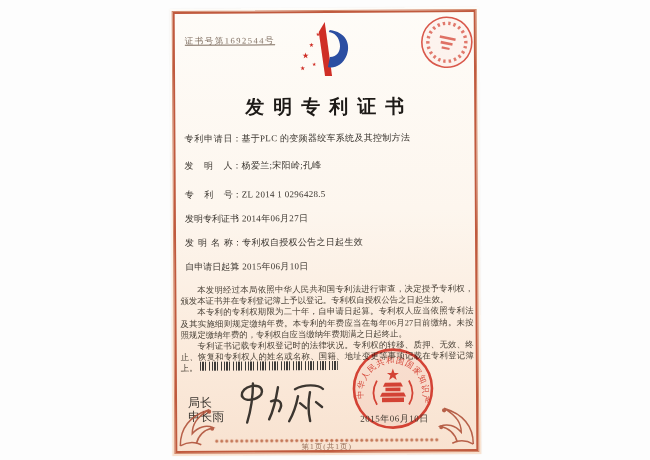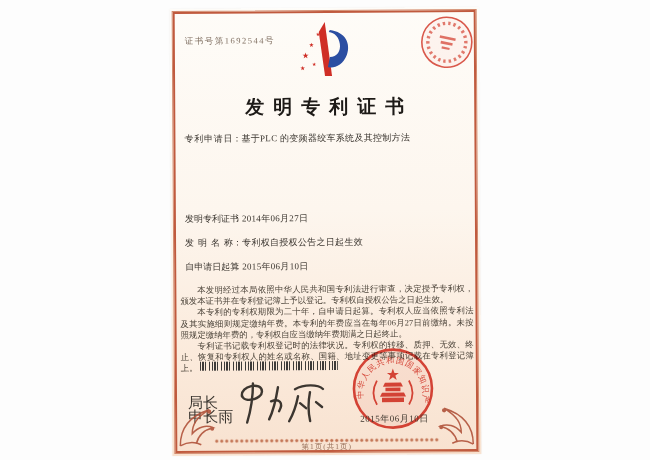--- a/index.html
+++ b/index.html
@@ -13,20 +13,21 @@
     background:linear-gradient(180deg,#fefcf8 0%,#fdf6ee 45%,#fbeadb 78%,#f8e2d0 100%);
     transform:rotate(-0.35deg);
     box-shadow:0 0 2px rgba(0,0,0,0.06);
   }
   .frame{position:absolute;inset:3px;border:2px solid #c05a3e;}
   .frame-inner{position:absolute;inset:2px;border:1px solid #d28a6e;}
   .abs{position:absolute;}
   .cert-no{
     left:15px;top:27px;font-size:8.5px;letter-spacing:1.5px;color:#7d6c5e;
     white-space:nowrap;
+    text-decoration:underline;
   }
   .title{
     left:0;right:0;top:86px;text-align:center;font-size:19px;font-weight:bold;
     color:#1d1a17;letter-spacing:9px;text-indent:9px;white-space:nowrap;
   }
   .field{left:14px;font-size:9px;color:#3a352f;white-space:nowrap;}
   .flabel{display:inline-block;width:48px;text-align:justify;text-align-last:justify;
     vertical-align:top;}
   .fcolon{display:inline-block;}
   .fvalue{letter-spacing:0.3px;}
@@ -34,21 +35,21 @@
     left:9px;top:276px;width:293px;font-size:8.4px;line-height:11.2px;
     color:#4a4238;text-align:justify;
   }
   .body-text p{margin:0;text-indent:2em;}
   .barcode{
     left:28px;top:353px;width:138px;height:9px;opacity:.85;
     background-image:repeating-linear-gradient(90deg,
       #1c1c1c 0 1px,transparent 1px 2px,#1c1c1c 2px 4px,transparent 4px 5px,
       #1c1c1c 5px 6px,transparent 6px 9px,#1c1c1c 9px 10px,transparent 10px 12px);
   }
-  .director{left:16px;top:388px;font-size:15px;line-height:13.5px;color:#3a352f;}
+  .director{left:16px;top:388px;font-size:12px;line-height:13.5px;color:#3a352f;}
   .signature{left:60px;top:370px;width:108px;height:52px;}
   .big-seal{left:179px;top:339px;width:84px;height:84px;mix-blend-mode:multiply;opacity:.92;}
   .seal-date{left:188px;top:405px;font-size:9px;letter-spacing:0.5px;color:#3d352c;z-index:1;}
   .small-seal{left:249px;top:7px;width:56px;height:56px;opacity:.9;}
   .logo{left:126px;top:12px;width:58px;height:62px;}
   .corner{width:40px;height:44px;bottom:8px;}
   .corner.left{left:5px;}
   .corner.right{right:5px;transform:scaleX(-1);}
   .lace{
     left:42px;right:42px;top:430px;height:5px;
@@ -86,20 +87,26 @@
       <rect x="20" y="22.5" width="16" height="2.6" fill="#d6483a" opacity="0.85"></rect>
       <rect x="22" y="27.8" width="12" height="2.6" fill="#d6483a" opacity="0.85"></rect>
       <rect x="24" y="33" width="8" height="2.2" fill="#d6483a" opacity="0.85"></rect>
     </g>
   </svg>
 
   <div class="abs title">发明专利证书</div>
 
   <div class="abs field" style="top:124px">
     <span class="flabel">专利申请日</span><span class="fcolon">：</span><span class="fvalue">基于PLC 的变频器绞车系统及其控制方法</span>
+  </div>
+  <div class="abs field" style="top:151px">
+    <span class="flabel">发明人</span><span class="fcolon">：</span><span class="fvalue">杨爱兰;宋阳岭;孔峰</span>
+  </div>
+  <div class="abs field" style="top:180px">
+    <span class="flabel">专利号</span><span class="fcolon">：</span><span class="fvalue">ZL 2014 1 0296428.5</span>
   </div>
   <div class="abs field" style="top:204px">
     <span class="flabel">发明专利证书</span><span class="fcolon">：</span><span class="fvalue">2014年06月27日</span>
   </div>
   <div class="abs field" style="top:228px">
     <span class="flabel">发明名称</span><span class="fcolon">：</span><span class="fvalue">专利权自授权公告之日起生效</span>
   </div>
   <div class="abs field" style="top:252px">
     <span class="flabel">自申请日起算</span><span class="fcolon">：</span><span class="fvalue">2015年06月10日</span>
   </div>

